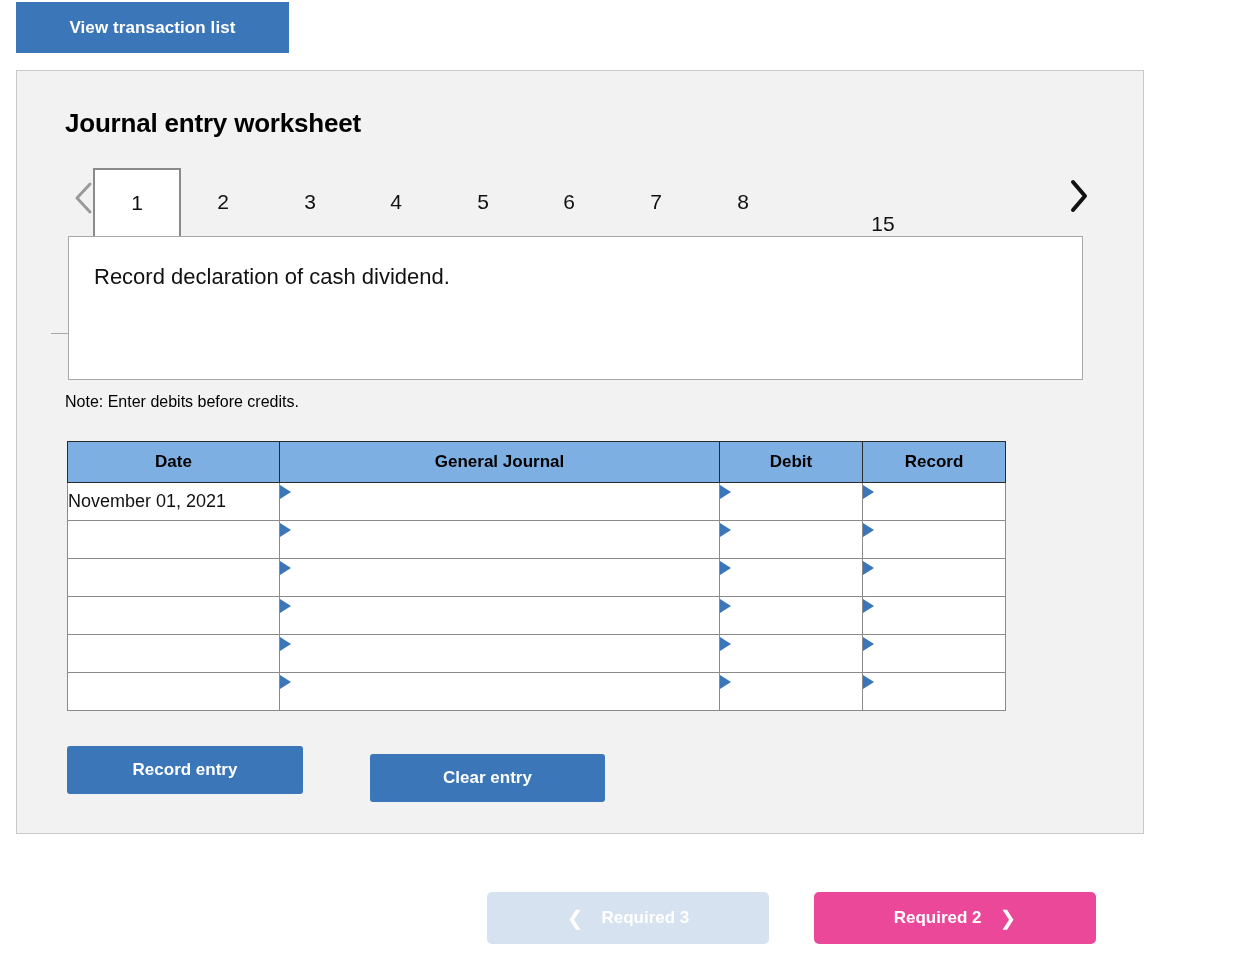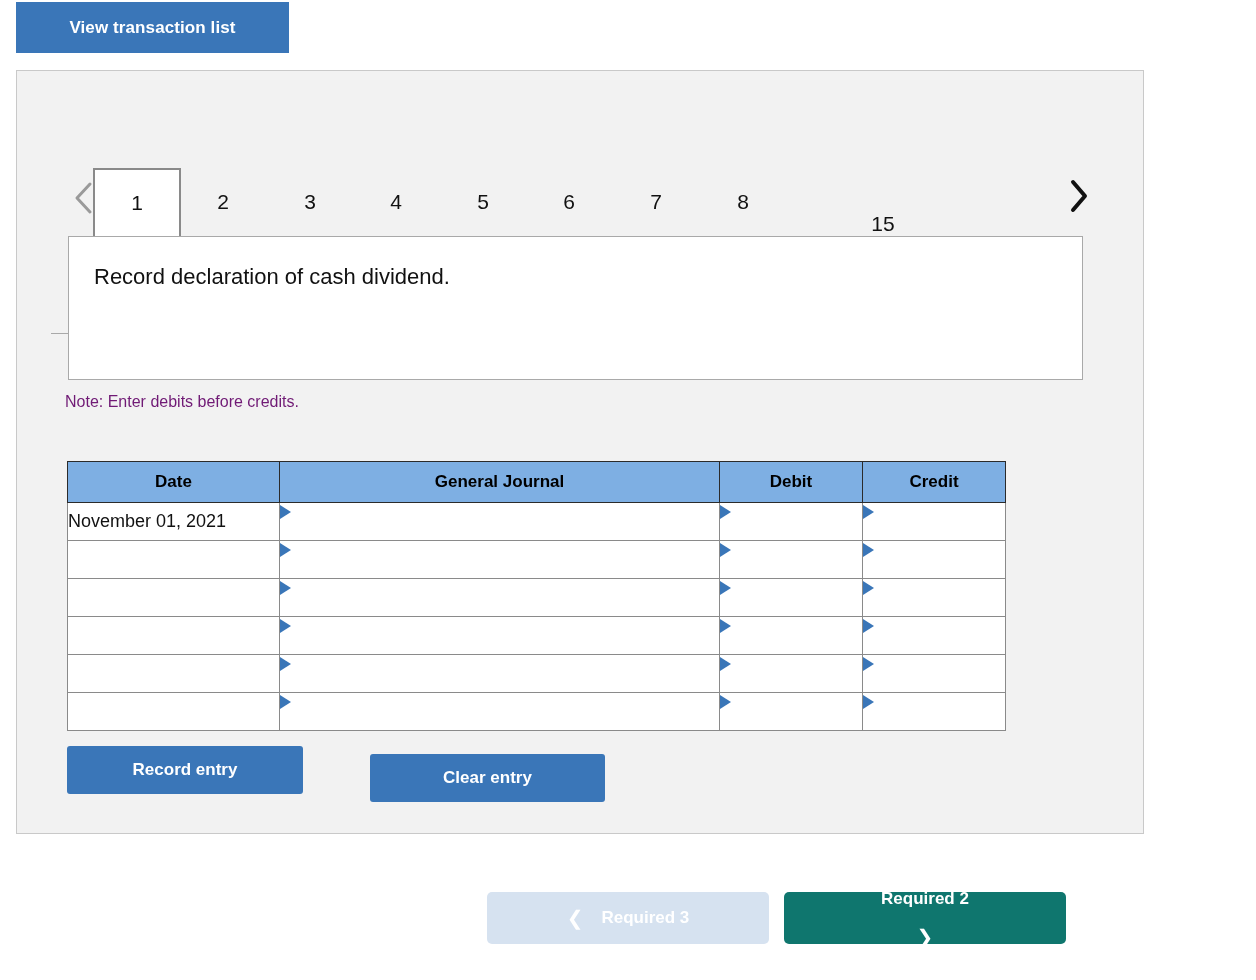--- a/index.html
+++ b/index.html
@@ -124,28 +124,28 @@
     top: 27px;
     font-size: 22px;
     color: #111111;
   }
 
   .note {
     position: absolute;
     left: 48px;
     top: 322px;
     font-size: 16px;
-    color: #701a75;
+    color: #000000;
   }
 
   
   .jtable {
     position: absolute;
     left: 50px;
-    top: 390px;
+    top: 370px;
     border-collapse: collapse;
     table-layout: fixed;
     background: #ec4899;
   }
   .jtable th {
     background: #7eafe3;
     border: 1px solid #2b2b2b;
     height: 40px;
     font-size: 17px;
     font-weight: bold;
@@ -219,37 +219,37 @@
     gap: 18px;
     padding: 0;
   }
   .pager-prev {
     left: 487px;
     top: 892px;
     width: 282px;
     background: #d6e2f0;
   }
   .pager-next {
-    left: 784px;
+    left: 814px;
     top: 892px;
     width: 282px;
-    background: #0f766e;
-    flex-direction: column;
+    background: #ec4899;
   }
   .pager-chev { font-size: 20px; font-weight: normal; line-height: 1; }
 </style>
 </head>
 <body>
 
 <div id="root">
 
   <button class="view-tx-btn">View transaction list</button>
 
   <div class="panel">
 
+    <div class="panel-title">Journal entry worksheet</div>
 
     <div class="tabstrip">
 
       <div class="chev chev-prev">
         <svg width="22" height="34" viewBox="0 0 22 34" aria-hidden="true">
           <polyline points="17,3 4,17 17,31" fill="none" stroke="#9a9a9a" stroke-width="3" stroke-linecap="round" stroke-linejoin="round"></polyline>
         </svg>
       </div>
 
       <div class="tab active" style="left:76px; width:88px;">
@@ -301,21 +301,21 @@
         <col class="col-date">
           <col class="col-gj">
           <col class="col-debit">
           <col class="col-credit">
       </colgroup>
       <thead>
         <tr>
           <th>Date</th>
           <th>General Journal</th>
           <th>Debit</th>
-          <th>Credit</th>
+          <th>Record</th>
         </tr>
       </thead>
       <tbody>
         <tr>
           <td class="cell-date">November 01, 2021</td>
           <td>
             <span class="marker"></span>
           </td>
           <td>
             <span class="marker"></span>

